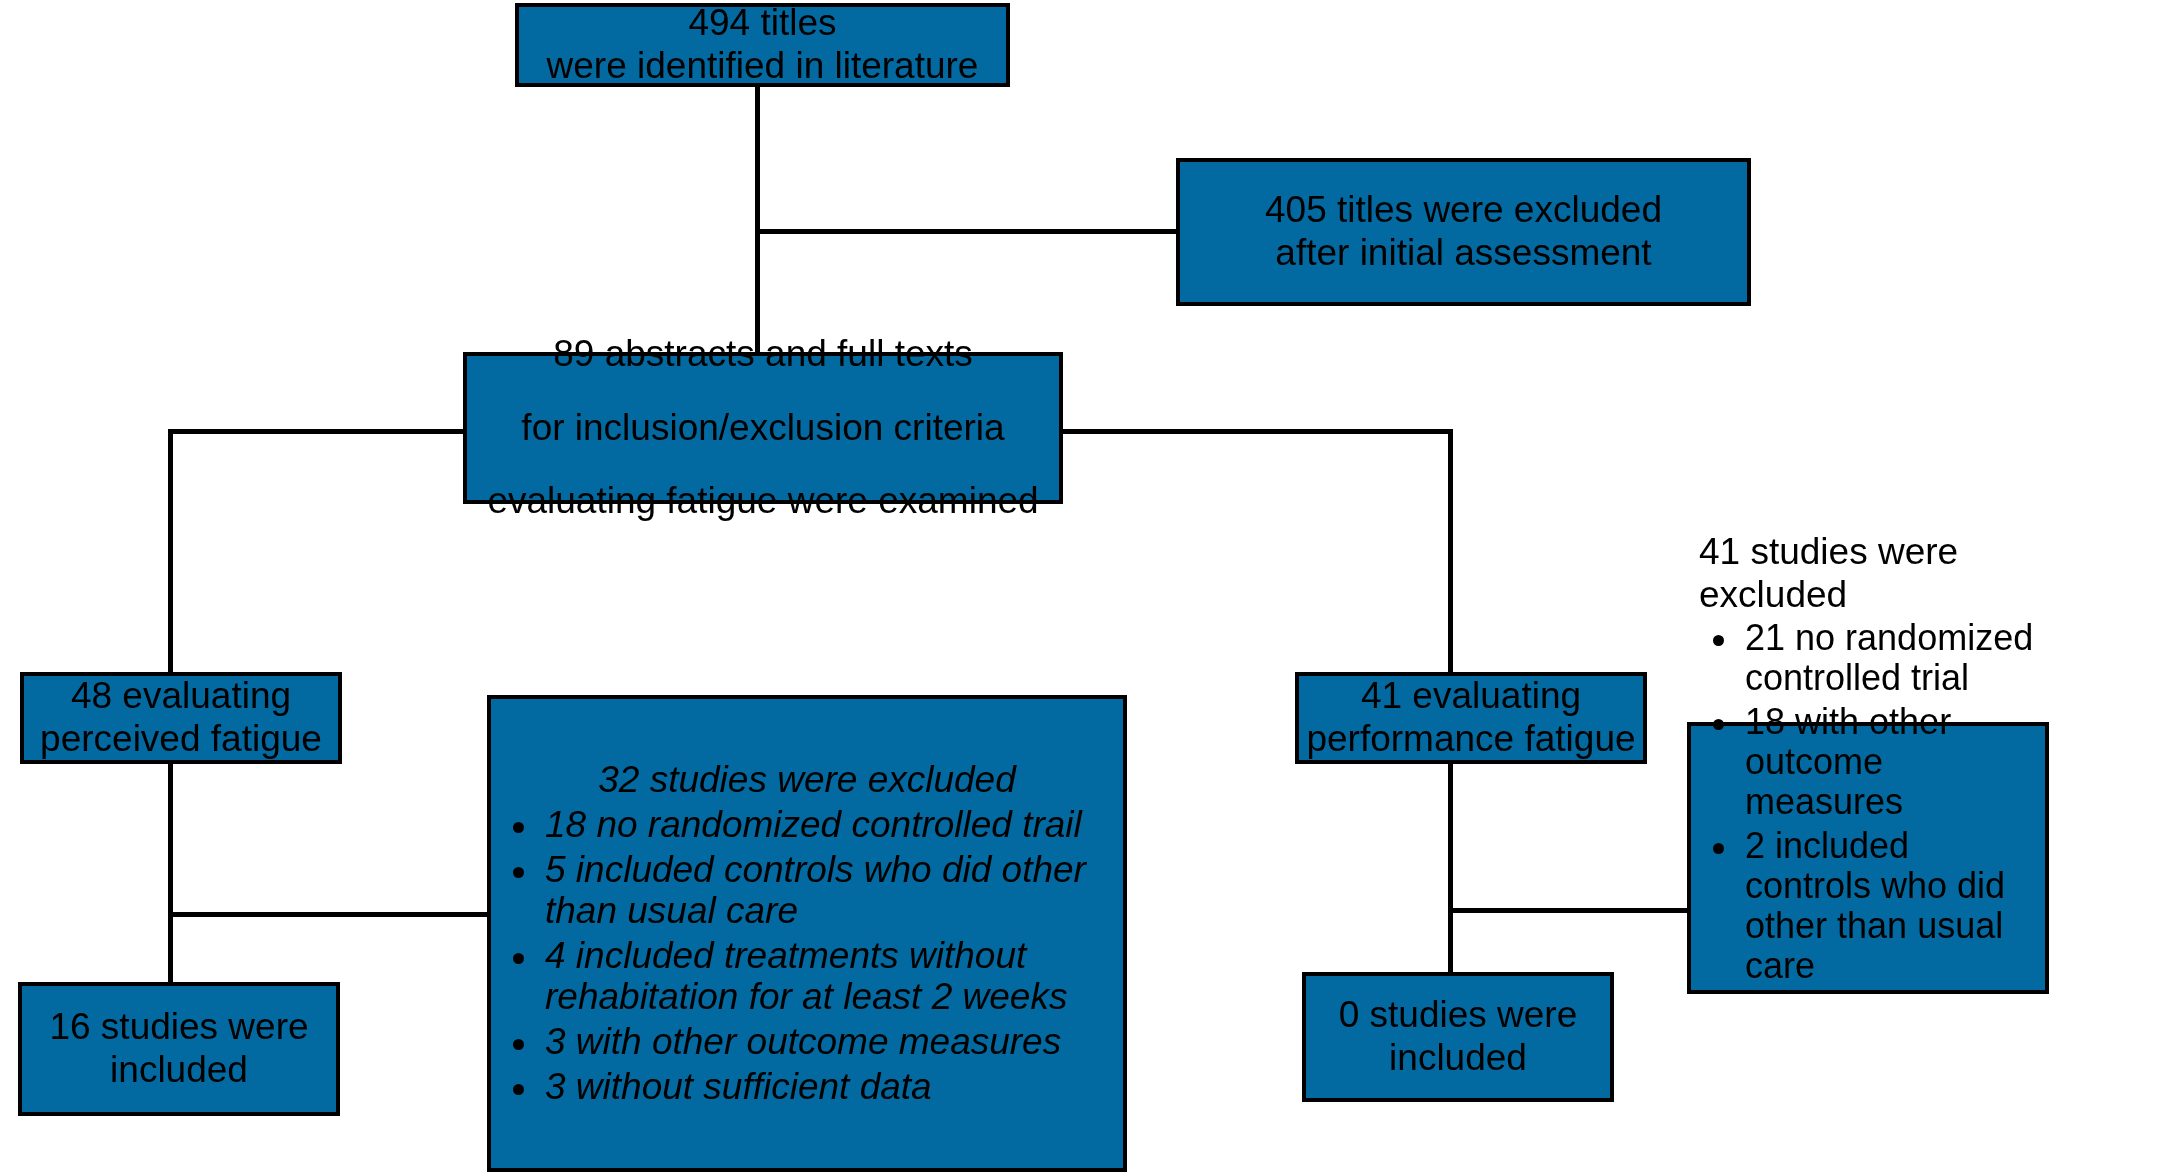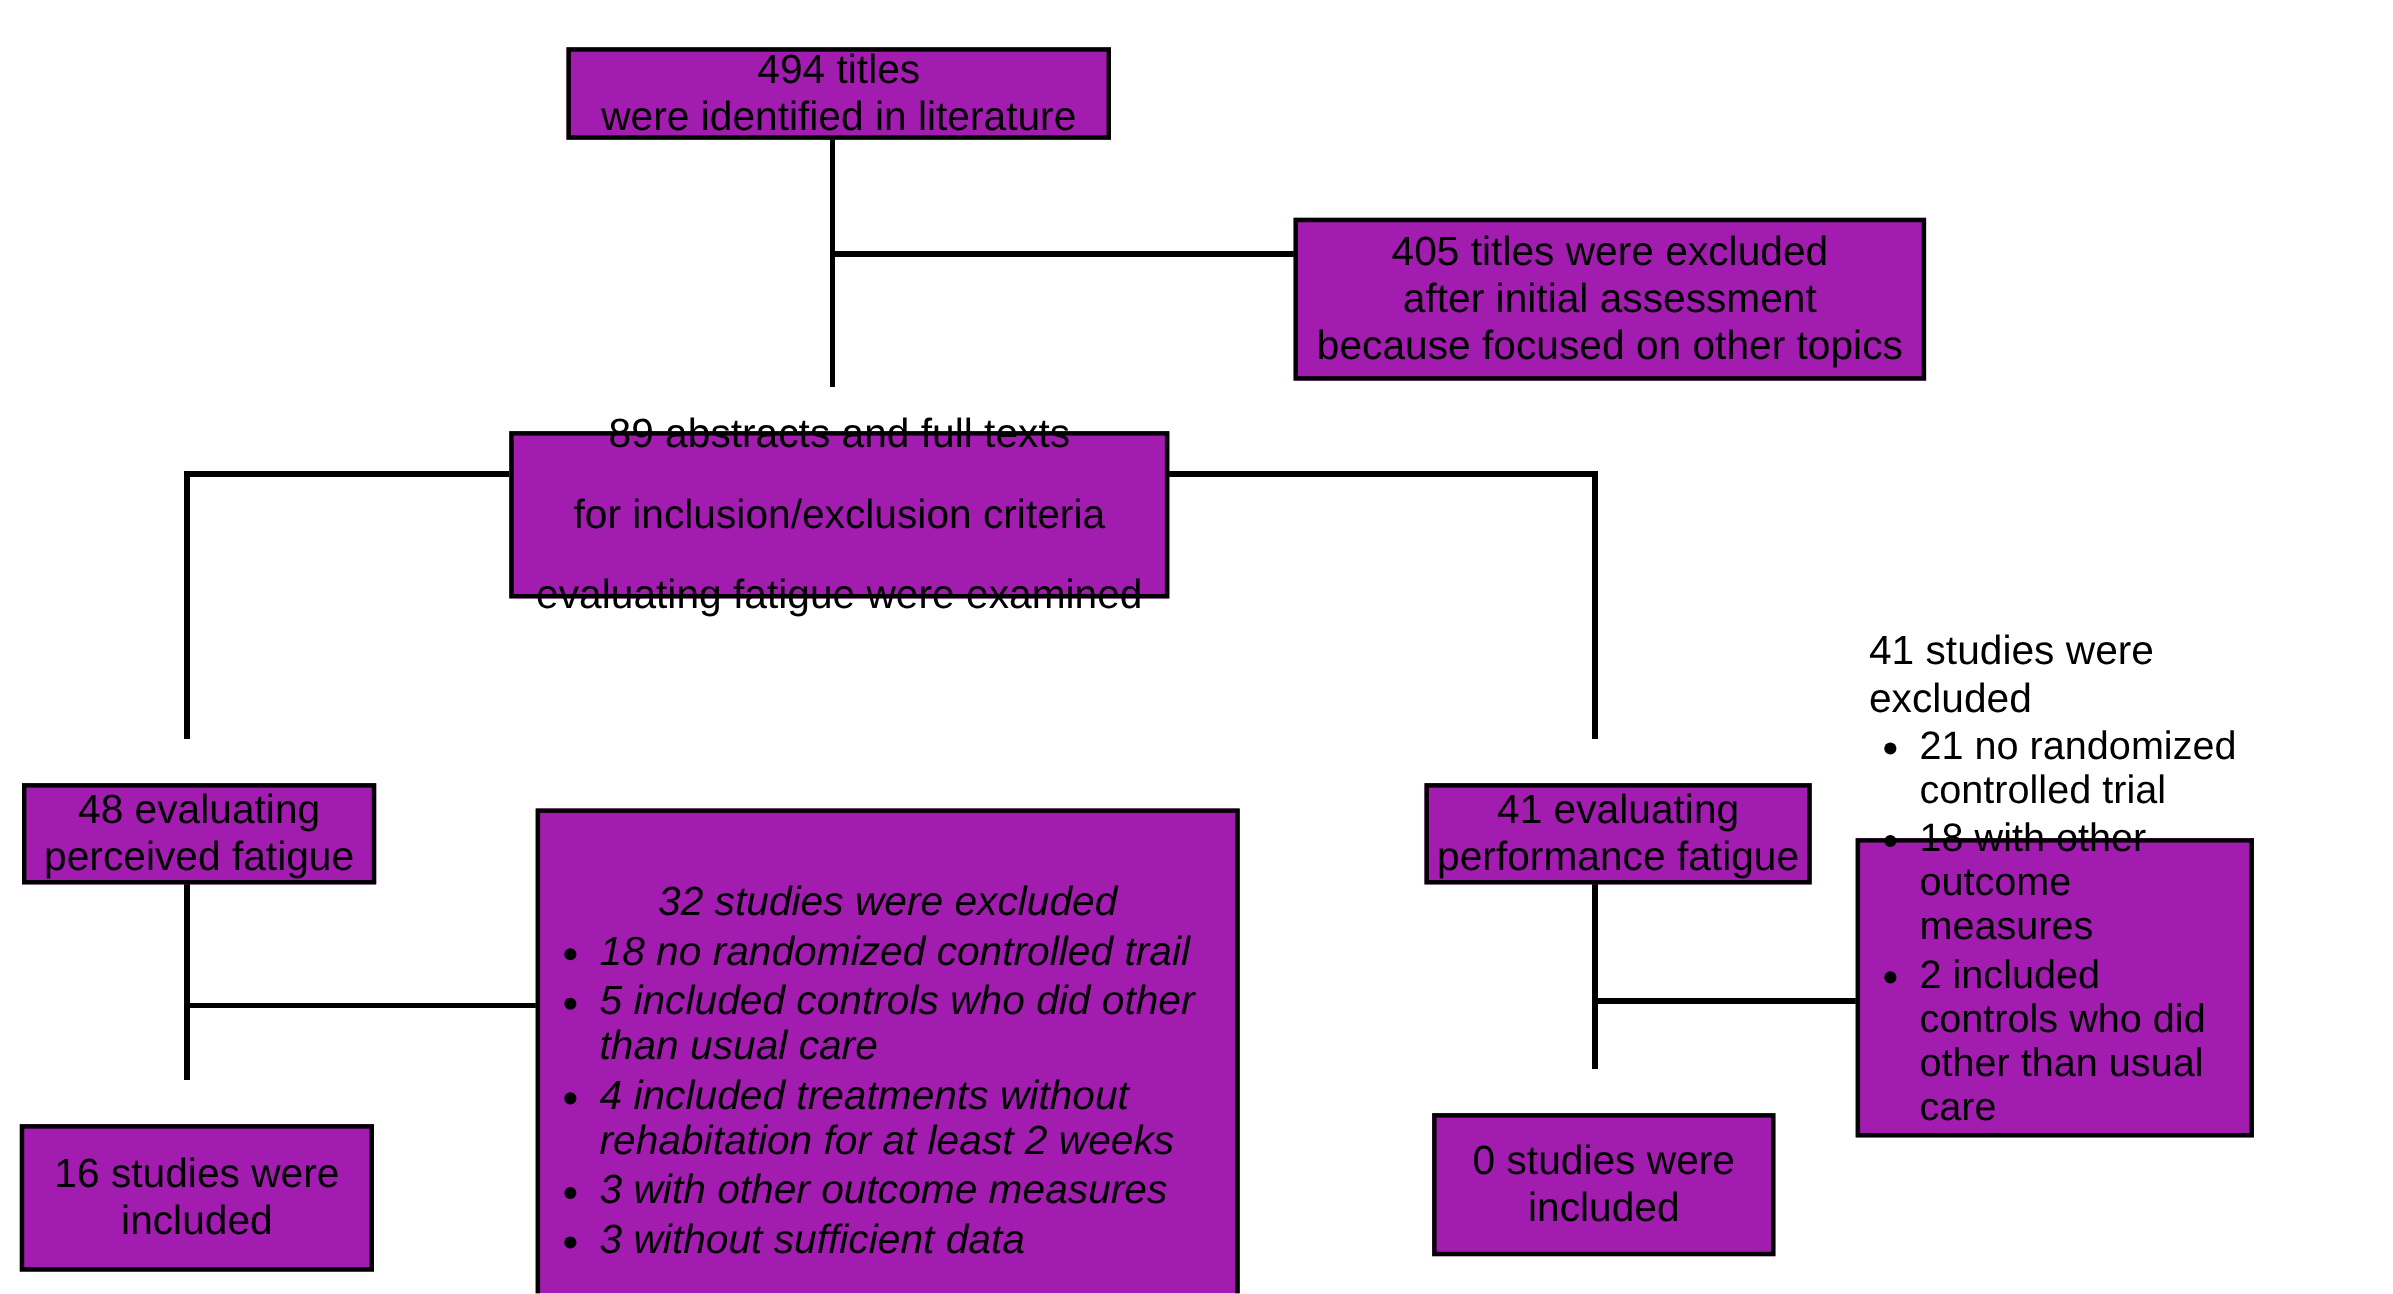--- a/index.html
+++ b/index.html
@@ -23,25 +23,24 @@
     left: 0;
     top: 0;
     width: 2175px;
     height: 1176px;
     pointer-events: none;
   }
   .node {
     position: absolute;
     box-sizing: border-box;
     border: 4px solid #000000;
-    background: #a21caf;
+    background: #0369a1;
     display: flex;
     flex-direction: column;
     justify-content: center;
-    margin-top: 40px;
   }
   .node.centered {
     align-items: center;
     text-align: center;
   }
   .node-line {
     font-size: 37px;
     line-height: 1.16;
     white-space: nowrap;
   }
@@ -113,21 +112,20 @@
   </svg>
 
   <div class="node centered" id="n-top">
     <div class="node-line">494 titles</div>
     <div class="node-line">were identified in literature</div>
   </div>
 
   <div class="node centered" id="n-excl405">
     <div class="node-line">405 titles were excluded</div>
     <div class="node-line">after initial assessment</div>
-    <div class="node-line">because focused on other topics</div>
   </div>
 
   <div class="node centered" id="n-abstracts">
     <div class="node-line">89 abstracts and full texts</div>
     <div class="node-line">for inclusion/exclusion criteria</div>
     <div class="node-line">evaluating fatigue were examined</div>
   </div>
 
   <div class="node centered" id="n-perceived">
     <div class="node-line">48 evaluating</div>

